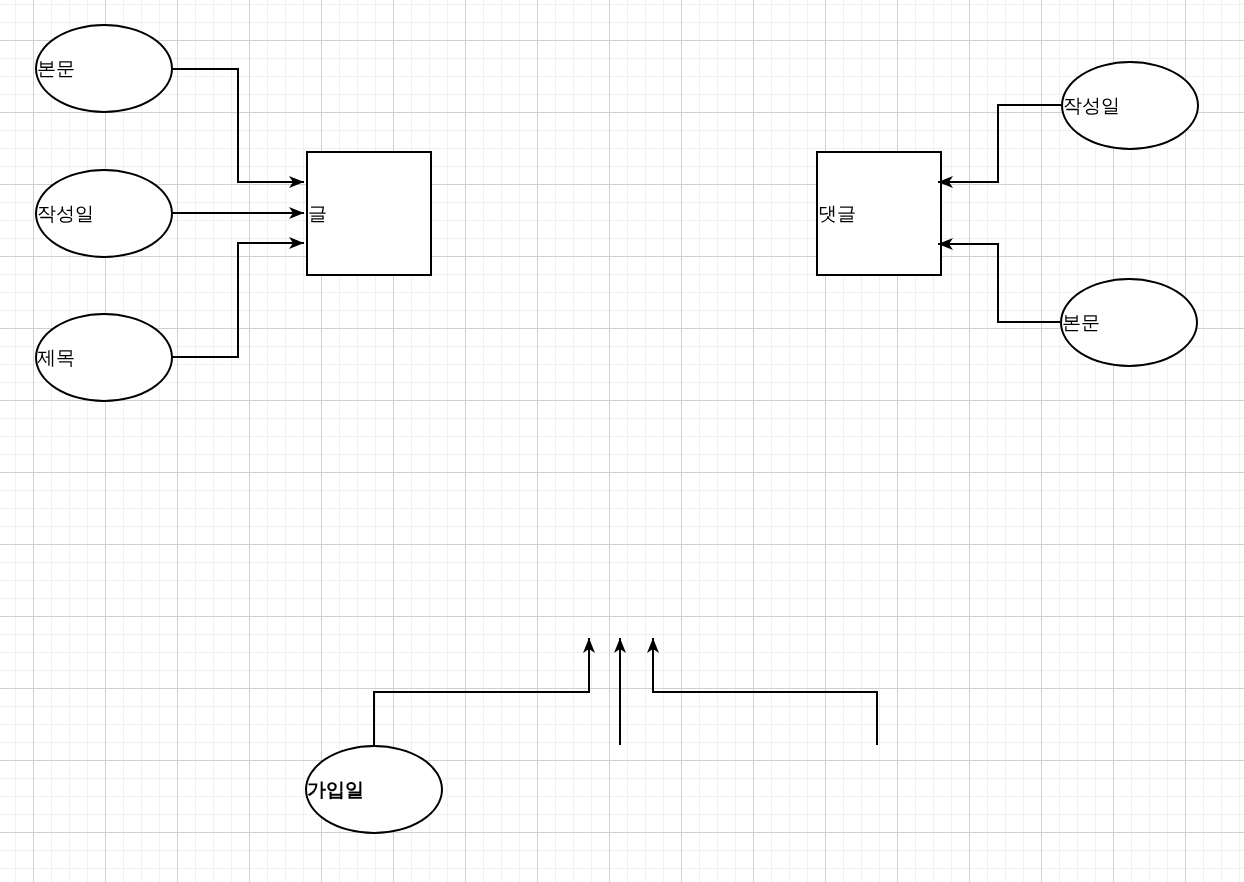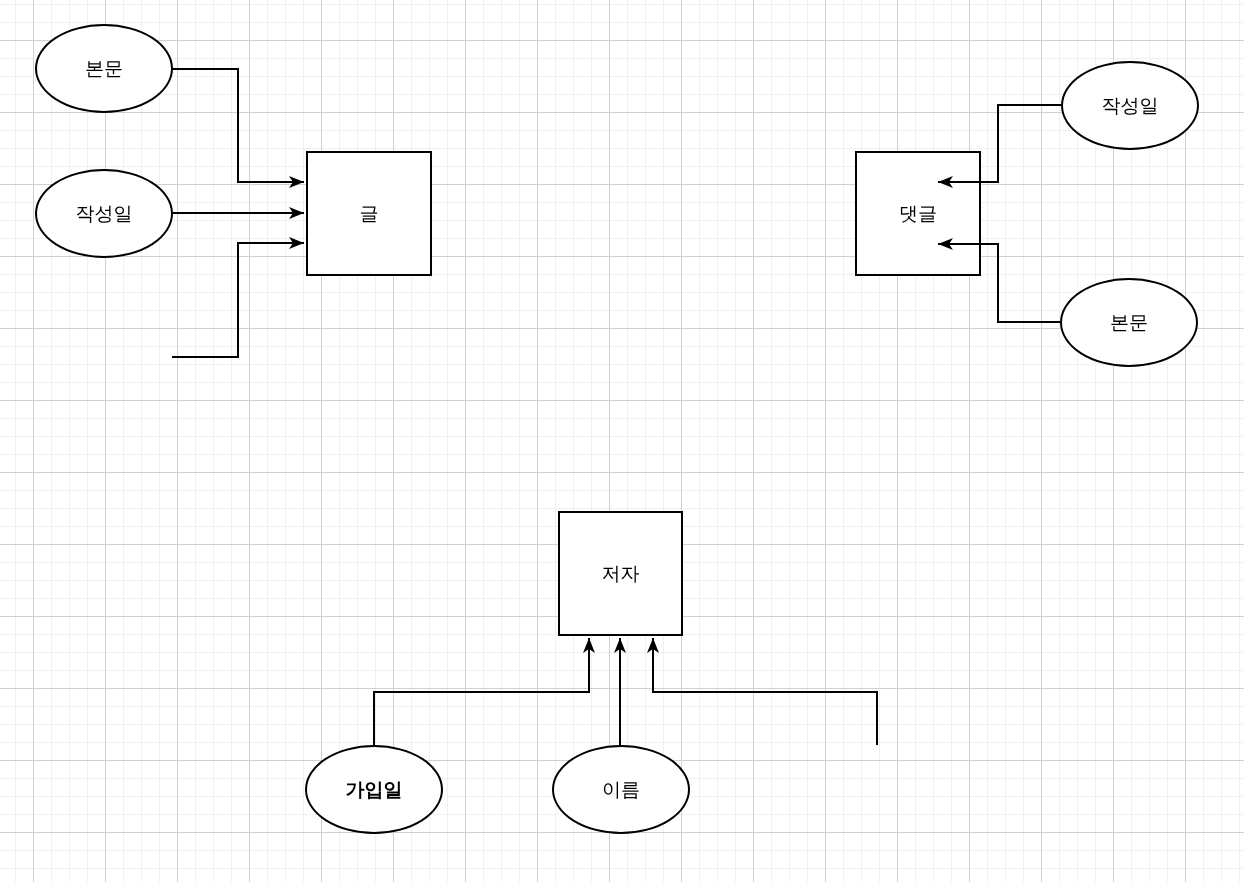--- a/index.html
+++ b/index.html
@@ -35,21 +35,20 @@
     stroke: #000000;
     stroke-width: 2;
   }
   .node {
     position: absolute;
     box-sizing: border-box;
     background: #ffffff;
     border: 2px solid #000000;
     display: flex;
     align-items: center;
-    justify-content: center;
     z-index: 1;
     font-size: 19px;
     color: #000000;
     cursor: default;
   }
   .ellipse { border-radius: 50%; }
   .lbl { white-space: nowrap; }
 </style>
 </head>
 <body>
@@ -69,47 +68,44 @@
     <polyline points="1060,322 998,322 998,244 938,244" marker-end="url(#arrow)"></polyline>
     <polyline points="374,745 374,692 589,692 589,638" marker-end="url(#arrow)"></polyline>
     <polyline points="620,745 620,638" marker-end="url(#arrow)"></polyline>
     <polyline points="877,745 877,692 653,692 653,638" marker-end="url(#arrow)"></polyline>
   </svg>
 
   <div class="node" style="left:306px; top:151px; width:126px; height:125px;">
     <span class="lbl">글</span>
   </div>
 
-  <div class="node" style="left:855px; top:151px; width:126px; height:125px;">
+  <div class="node" style="left:816px; top:151px; width:126px; height:125px;">
     <span class="lbl">댓글</span>
   </div>
 
-  <div class="node" style="left:558px; top:511px; width:125px; height:125px;">
-    <span class="lbl">저자</span>
-  </div>
 
   <div class="node ellipse" style="left:35px; top:24px; width:138px; height:89px;">
     <span class="lbl">본문</span>
   </div>
 
   <div class="node ellipse" style="left:35px; top:169px; width:138px; height:89px;">
     <span class="lbl">작성일</span>
   </div>
 
+  <div class="node ellipse" style="left:35px; top:313px; width:138px; height:89px;">
+    <span class="lbl">제목</span>
+  </div>
 
   <div class="node ellipse" style="left:1061px; top:61px; width:138px; height:89px;">
     <span class="lbl">작성일</span>
   </div>
 
   <div class="node ellipse" style="left:1060px; top:278px; width:138px; height:89px;">
     <span class="lbl">본문</span>
   </div>
 
   <div class="node ellipse" style="left:305px; top:745px; width:138px; height:89px;font-weight:bold;">
     <span class="lbl">가입일</span>
   </div>
 
-  <div class="node ellipse" style="left:552px; top:745px; width:138px; height:89px;">
-    <span class="lbl">이름</span>
-  </div>
 
 
 </div>
 
 </body></html>

